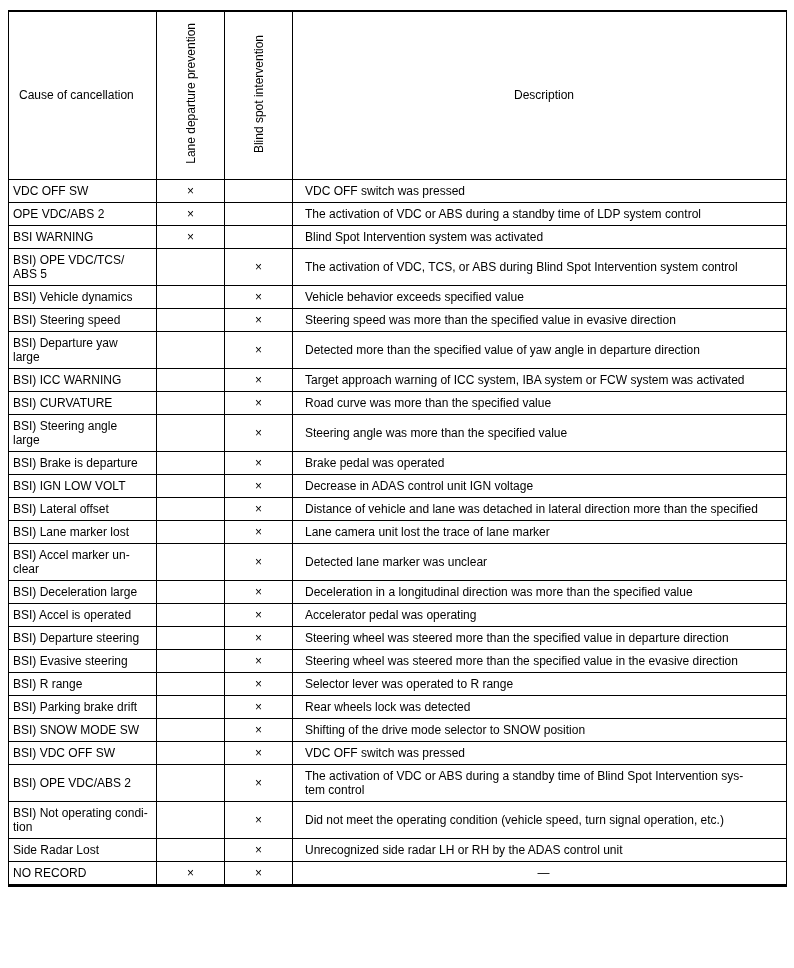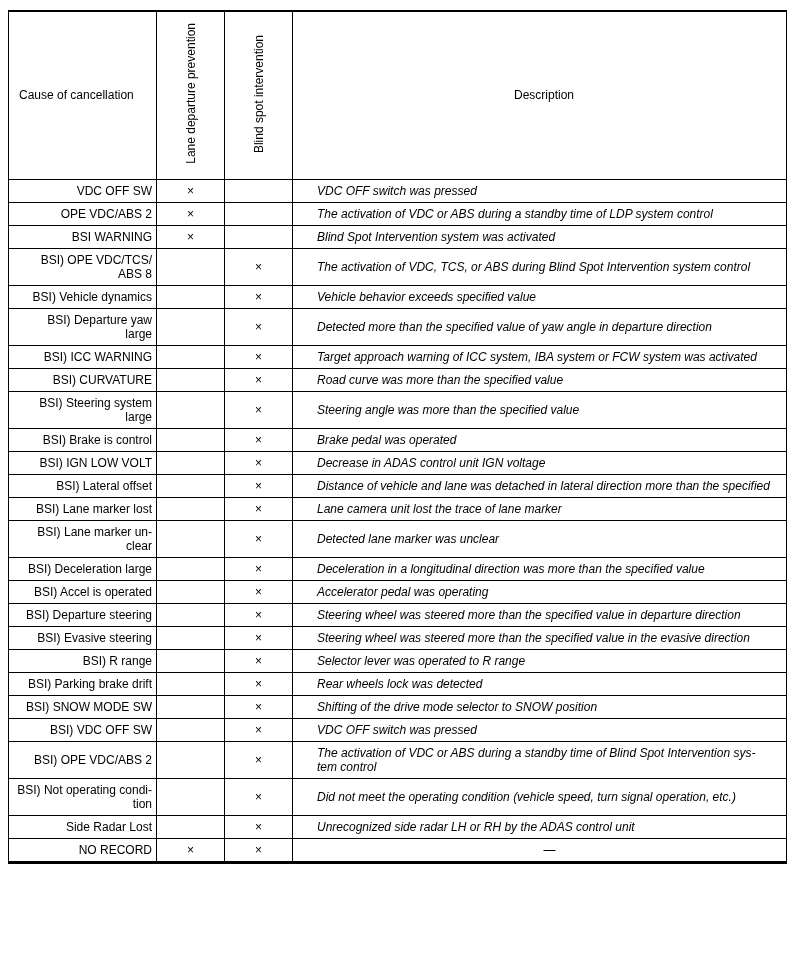--- a/index.html
+++ b/index.html
@@ -37,23 +37,23 @@
   thead th { height: 168px; background: #fff; padding-left: 13px; }
   th.cause-h { text-align: left; padding-left: 10px; }
   th.desc-h  { text-align: center; }
   th.vert-h  { text-align: center; vertical-align: middle; padding: 10px 2px; }
   .vert {
     writing-mode: vertical-rl;
     transform: rotate(180deg);
     display: inline-block;
     white-space: nowrap;
   }
-  td.cause { white-space: pre-line; padding-left: 4px; text-align: right; }
+  td.cause { white-space: pre-line; padding-left: 4px; }
   td.mark  { text-align: center; }
-  td.desc  { white-space: pre-line; padding-left: 24px; font-style: italic; }
+  td.desc  { white-space: pre-line; padding-left: 12px; }
   td.center { text-align: center; }
 </style>
 </head>
 <body>
 
 <div class="page">
   <table class="cancel-table">
     <colgroup>
       <col class="c-cause">
       <col class="c-mark">
@@ -86,30 +86,36 @@
           <td class="desc">The activation of VDC or ABS during a standby time of LDP system control</td>
         </tr>
         <tr>
           <td class="cause">BSI WARNING</td>
           <td class="mark">×</td>
           <td class="mark"></td>
           <td class="desc">Blind Spot Intervention system was activated</td>
         </tr>
         <tr>
           <td class="cause">BSI) OPE VDC/TCS/
-ABS 8</td>
+ABS 5</td>
           <td class="mark"></td>
           <td class="mark">×</td>
           <td class="desc">The activation of VDC, TCS, or ABS during Blind Spot Intervention system control</td>
         </tr>
         <tr>
           <td class="cause">BSI) Vehicle dynamics</td>
           <td class="mark"></td>
           <td class="mark">×</td>
           <td class="desc">Vehicle behavior exceeds specified value</td>
+        </tr>
+        <tr>
+          <td class="cause">BSI) Steering speed</td>
+          <td class="mark"></td>
+          <td class="mark">×</td>
+          <td class="desc">Steering speed was more than the specified value in evasive direction</td>
         </tr>
         <tr>
           <td class="cause">BSI) Departure yaw
 large</td>
           <td class="mark"></td>
           <td class="mark">×</td>
           <td class="desc">Detected more than the specified value of yaw angle in departure direction</td>
         </tr>
         <tr>
           <td class="cause">BSI) ICC WARNING</td>
@@ -117,28 +123,28 @@
           <td class="mark">×</td>
           <td class="desc">Target approach warning of ICC system, IBA system or FCW system was activated</td>
         </tr>
         <tr>
           <td class="cause">BSI) CURVATURE</td>
           <td class="mark"></td>
           <td class="mark">×</td>
           <td class="desc">Road curve was more than the specified value</td>
         </tr>
         <tr>
-          <td class="cause">BSI) Steering system
+          <td class="cause">BSI) Steering angle
 large</td>
           <td class="mark"></td>
           <td class="mark">×</td>
           <td class="desc">Steering angle was more than the specified value</td>
         </tr>
         <tr>
-          <td class="cause">BSI) Brake is control</td>
+          <td class="cause">BSI) Brake is departure</td>
           <td class="mark"></td>
           <td class="mark">×</td>
           <td class="desc">Brake pedal was operated</td>
         </tr>
         <tr>
           <td class="cause">BSI) IGN LOW VOLT</td>
           <td class="mark"></td>
           <td class="mark">×</td>
           <td class="desc">Decrease in ADAS control unit IGN voltage</td>
         </tr>
@@ -148,21 +154,21 @@
           <td class="mark">×</td>
           <td class="desc">Distance of vehicle and lane was detached in lateral direction more than the specified</td>
         </tr>
         <tr>
           <td class="cause">BSI) Lane marker lost</td>
           <td class="mark"></td>
           <td class="mark">×</td>
           <td class="desc">Lane camera unit lost the trace of lane marker</td>
         </tr>
         <tr>
-          <td class="cause">BSI) Lane marker un-
+          <td class="cause">BSI) Accel marker un-
 clear</td>
           <td class="mark"></td>
           <td class="mark">×</td>
           <td class="desc">Detected lane marker was unclear</td>
         </tr>
         <tr>
           <td class="cause">BSI) Deceleration large</td>
           <td class="mark"></td>
           <td class="mark">×</td>
           <td class="desc">Deceleration in a longitudinal direction was more than the specified value</td>

